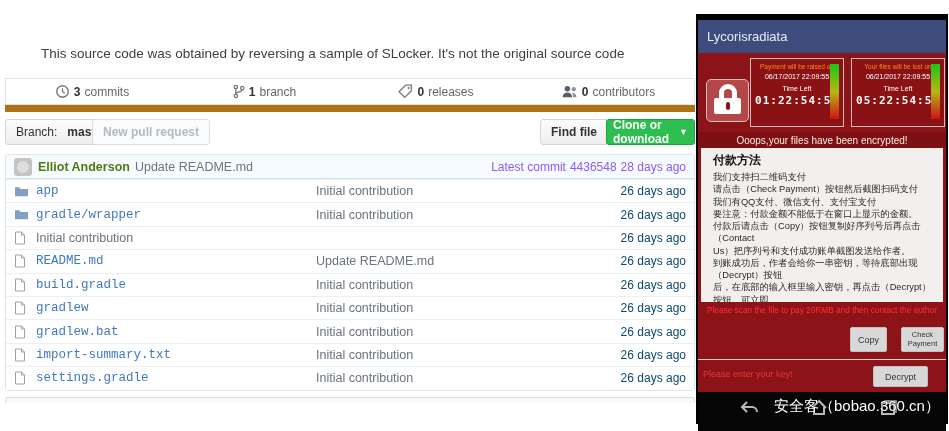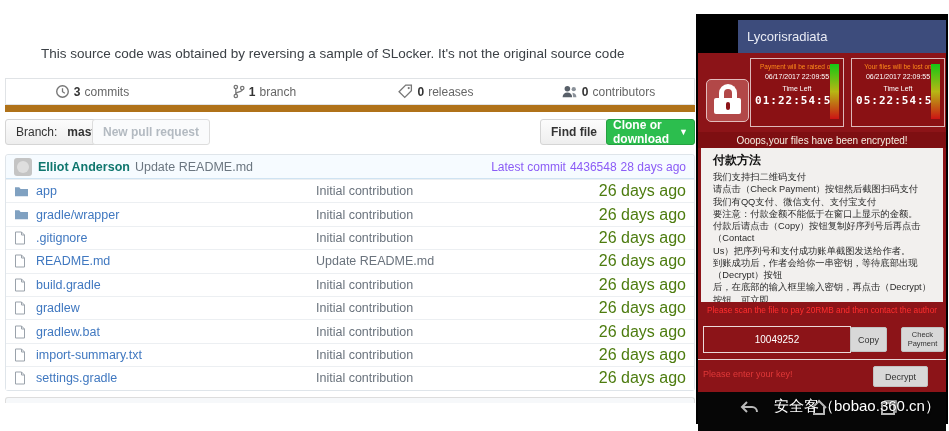--- a/index.html
+++ b/index.html
@@ -31,39 +31,39 @@
     border-color:#269f41; color:#fff; padding:0 6px; }
 
   .file-box { position:absolute; top:154px; left:0; width:690px;
     border:1px solid #dfe5ea; border-radius:3px; background:#fff; }
   .commit-bar { height:24px; background:#f6fbff; border-bottom:1px solid #cfe3f2;
     border-radius:3px 3px 0 0; display:flex; align-items:center; padding:0 8px; font-size:12.5px; }
   .avatar { width:18px; height:18px; border-radius:3px; background:#c4c4c4; margin-right:6px;
     position:relative; flex:none; }
   .avatar::after { content:""; position:absolute; left:3px; top:3px; width:12px; height:12px;
     border-radius:50%; background:#dedede; }
-  .commit-author { font-weight:bold; color:#0f766e; margin-right:5px; }
+  .commit-author { font-weight:bold; color:#4d7c0f; margin-right:5px; }
   .commit-msg { color:#6b7680; }
   .commit-right { margin-left:auto; color:#8b5cf6; font-size:12px; display:flex; gap:4px; }
   .file-row { height:23.4px; display:flex; align-items:center; border-top:1px solid #eceff2;
     font-size:12.5px; padding:0 8px; background:#fff; }
   .file-row:first-of-type { border-top:none; }
   .f-icon { width:22px; flex:none; display:flex; align-items:center; }
-  .f-name { width:280px; color:#4078c0; cursor:pointer; }
+  .f-name { width:280px; color:#4078c0; cursor:pointer;font-family:Liberation Mono, monospace; }
   .f-msg { flex:1; color:#6a737d; cursor:pointer; }
-  .f-age { width:120px; text-align:right; color:#4d7c0f; font-size:16px; }
+  .f-age { width:120px; text-align:right; color:#0c4a6e; font-size:12px; }
   .readme-stub { position:absolute; top:397px; left:0; width:690px; height:6px;
     background:#f6f8fa; border:1px solid #ddd; border-bottom:none; border-radius:3px 3px 0 0; }
 
   
   .phone { position:absolute; left:696px; top:14px; width:252px; height:410px;
     background:#000; padding:6px 2px 0 2px; z-index:5; }
   .screen { width:248px; height:404px; display:flex; flex-direction:column; }
   .p-title { height:33px; background:#3d4c7c; color:#e9ebf4; font-size:13px;
-    display:flex; align-items:center; padding-left:9px; flex:none;margin-left:40px; }
+    display:flex; align-items:center; padding-left:9px; flex:none; }
   .p-red { height:79px; background:#8c1418; position:relative; flex:none; }
   .p-lock { position:absolute; left:8px; top:26px; width:43px; height:43px;
     background:#b24848; border:1px solid #e3bdbd; border-radius:5px; }
   .p-lock .shackle { width:18px; height:15px; border:5px solid #fff; border-bottom:none;
     border-radius:9px 9px 0 0; margin:4px auto 0 auto; }
   .p-lock .lockbody { width:27px; height:16px; background:#fff; border-radius:2px; margin:-1px auto 0 auto;
     position:relative; }
   .p-lock .keyhole { position:absolute; left:11.5px; top:4px; width:4px; height:8px;
     background:#8c1418; border-radius:2px; }
   .timer-panel { position:absolute; top:5px; width:94px; height:69px; background:#8a1114;
@@ -199,21 +199,20 @@
         <span class="f-msg">Initial contribution</span>
         <span class="f-age">26 days ago</span>
       </div>
       <div class="file-row">
         <span class="f-icon">
             <svg width="12" height="14" viewBox="0 0 12 14">
               <path d="M1.5 1h6l3 3v9h-9z" fill="#fff" stroke="#9aa2ab"></path>
               <path d="M7.5 1v3h3" fill="none" stroke="#9aa2ab"></path>
             </svg>
           </span>
-        <span class="f-name">.gitignore</span>
         <span class="f-msg">Initial contribution</span>
         <span class="f-age">26 days ago</span>
       </div>
       <div class="file-row">
         <span class="f-icon">
             <svg width="12" height="14" viewBox="0 0 12 14">
               <path d="M1.5 1h6l3 3v9h-9z" fill="#fff" stroke="#9aa2ab"></path>
               <path d="M7.5 1v3h3" fill="none" stroke="#9aa2ab"></path>
             </svg>
           </span>
@@ -322,21 +321,20 @@
         <div class="p-line">付款后请点击（Copy）按钮复制好序列号后再点击（Contact</div>
         <div class="p-line">Us）把序列号和支付成功账单截图发送给作者。</div>
         <div class="p-line">到账成功后，作者会给你一串密钥，等待底部出现（Decrypt）按钮</div>
         <div class="p-line">后，在底部的输入框里输入密钥，再点击（Decrypt）按钮，可立即</div>
 
       </div>
 
       <div class="p-scan">Please scan the file to pay 20RMB and then contact the author</div>
 
       <div class="p-pay">
-        <div class="serial-box">10049252</div>
         <div class="gbtn btn-copy">Copy</div>
         <div class="gbtn btn-check">Check Payment</div>
         <div class="key-row">
           <div class="key-hint">Please enter your key!</div>
           <div class="gbtn btn-decrypt">Decrypt</div>
         </div>
       </div>
 
       <div class="p-nav">
         <svg class="nav-ic ic-back" width="20" height="18" viewBox="0 0 20 18">

